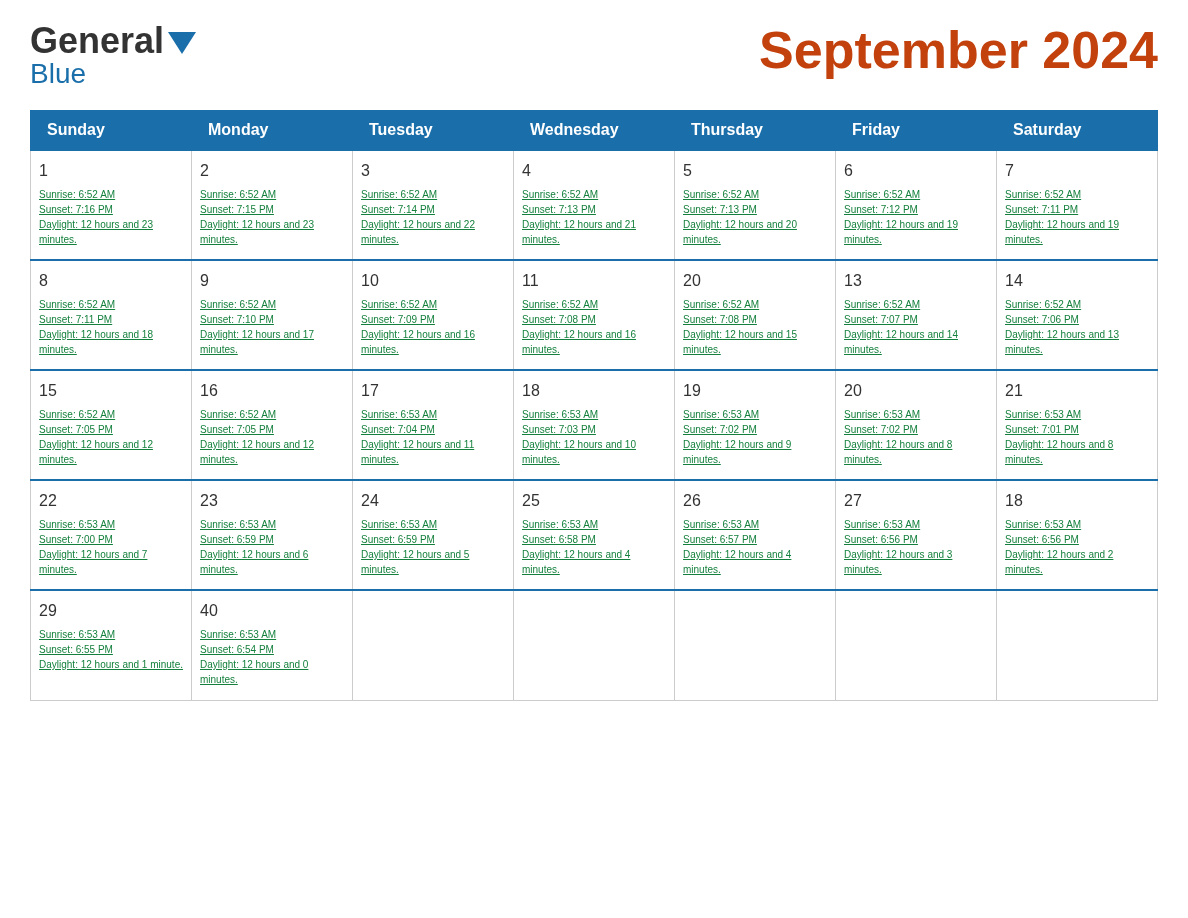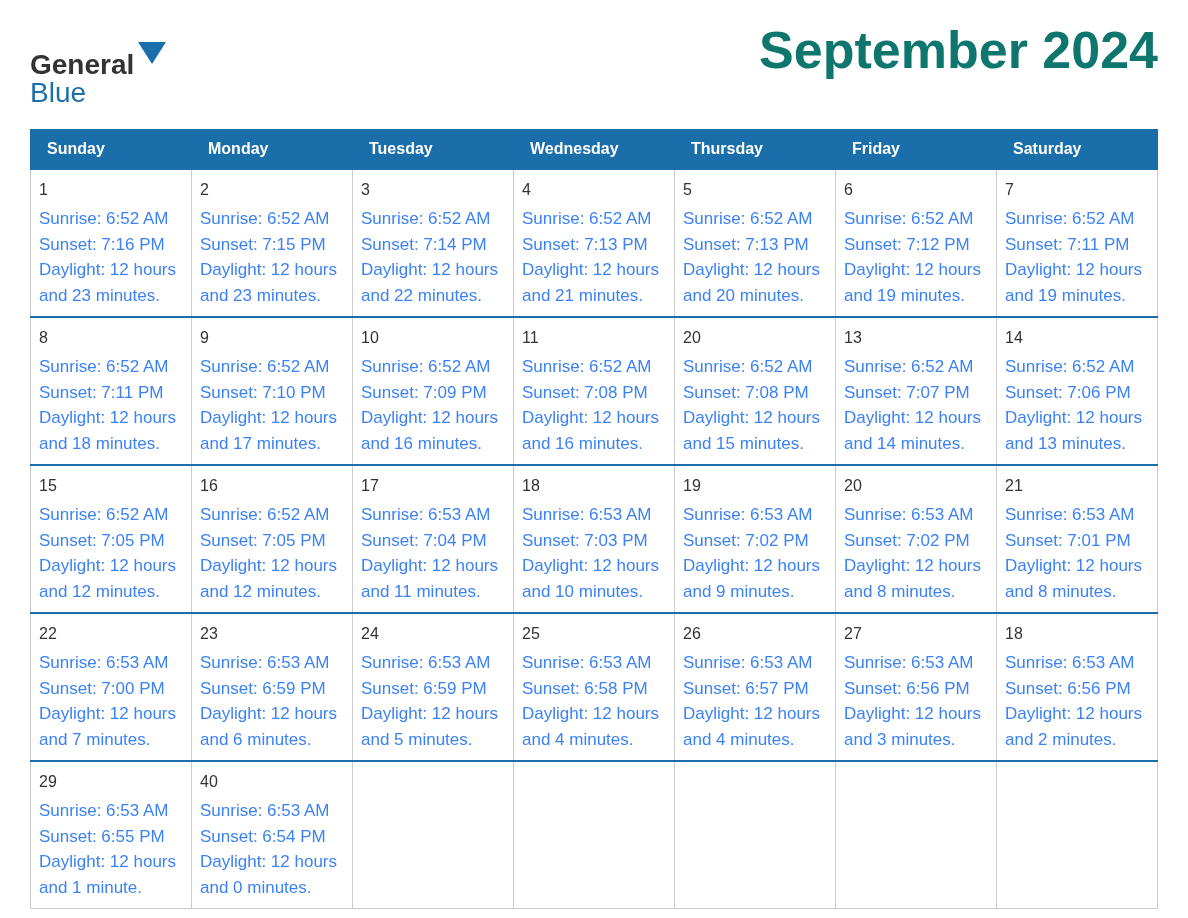--- a/index.html
+++ b/index.html
@@ -18,24 +18,23 @@
     .logo {
       display: flex;
       flex-direction: column;
       align-items: flex-start;
     }
     .logo-top {
       display: flex;
       align-items: center;
     }
     .logo-general {
-      font-size: 28px;
+      font-size: 36px;
       font-weight: bold;
       color: #333;
-      margin-top: 29px;
     }
     .logo-triangle {
       width: 0;
       height: 0;
       border-left: 14px solid transparent;
       border-right: 14px solid transparent;
       border-top: 22px solid #1a6fab;
       margin-left: 4px;
       margin-top: 4px;
     }
@@ -44,21 +43,21 @@
       font-weight: normal;
       color: #1a6fab;
       margin-top: -4px;
     }
     .title-section {
       text-align: right;
     }
     .month-title {
       font-size: 52px;
       font-weight: bold;
-      color: #0f766e;
+      color: #c2410c;
     }
     .location {
       font-size: 22px;
       color: #555;
       margin-top: 4px;
     }
     .calendar {
       width: 100%;
       border-collapse: collapse;
       border: 1px solid #1a6fab;
@@ -86,22 +85,23 @@
       background: #fff;
     }
     .day-number {
       font-size: 16px;
       font-weight: normal;
       color: #333;
       margin-bottom: 4px;
       display: block;
     }
     .day-info {
-      color: #3b82f6;
-      font-size: 17px;
+      color: #15803d;
+      font-size: 10px;
+      text-decoration: underline;
     }
     tr.week-row td {
       border-top: 2px solid #1a6fab;
     }
   </style>
 </head>
 <body>
 
 <div class="header">
   <div class="logo">

